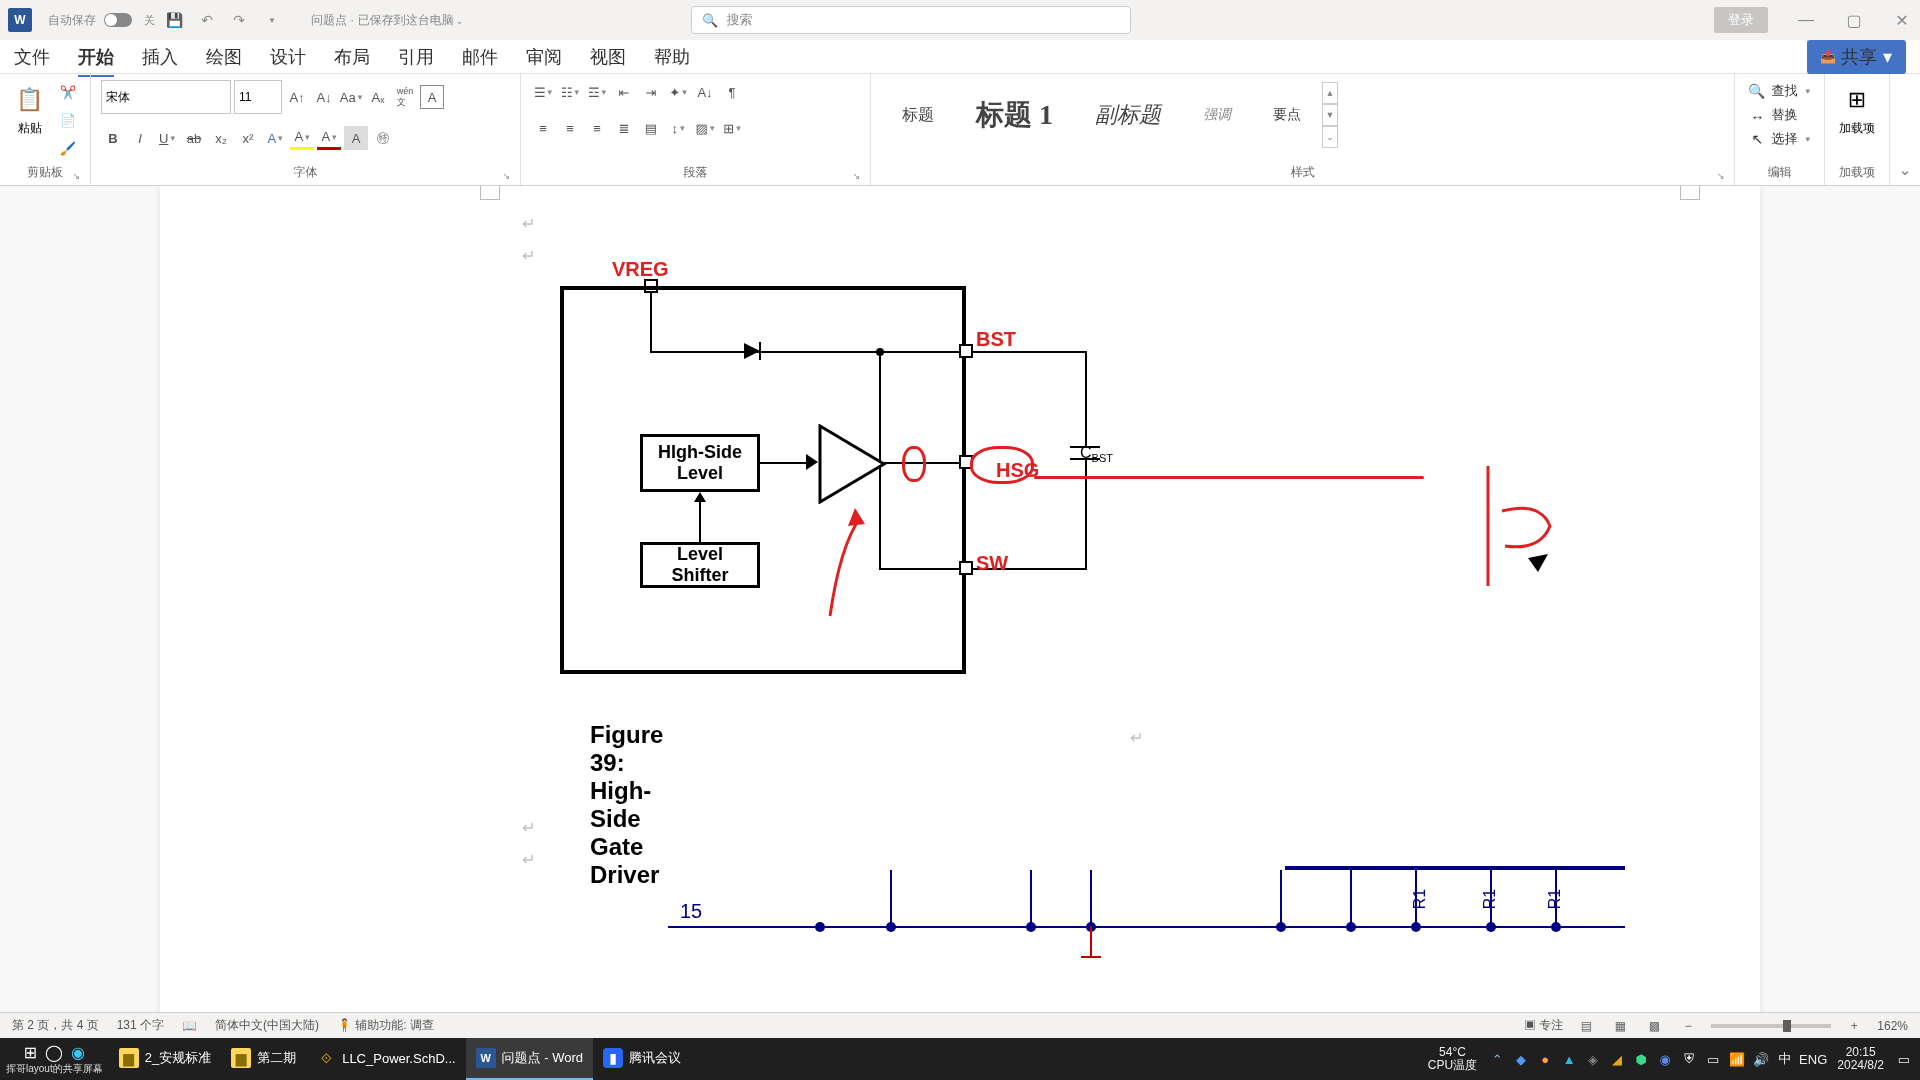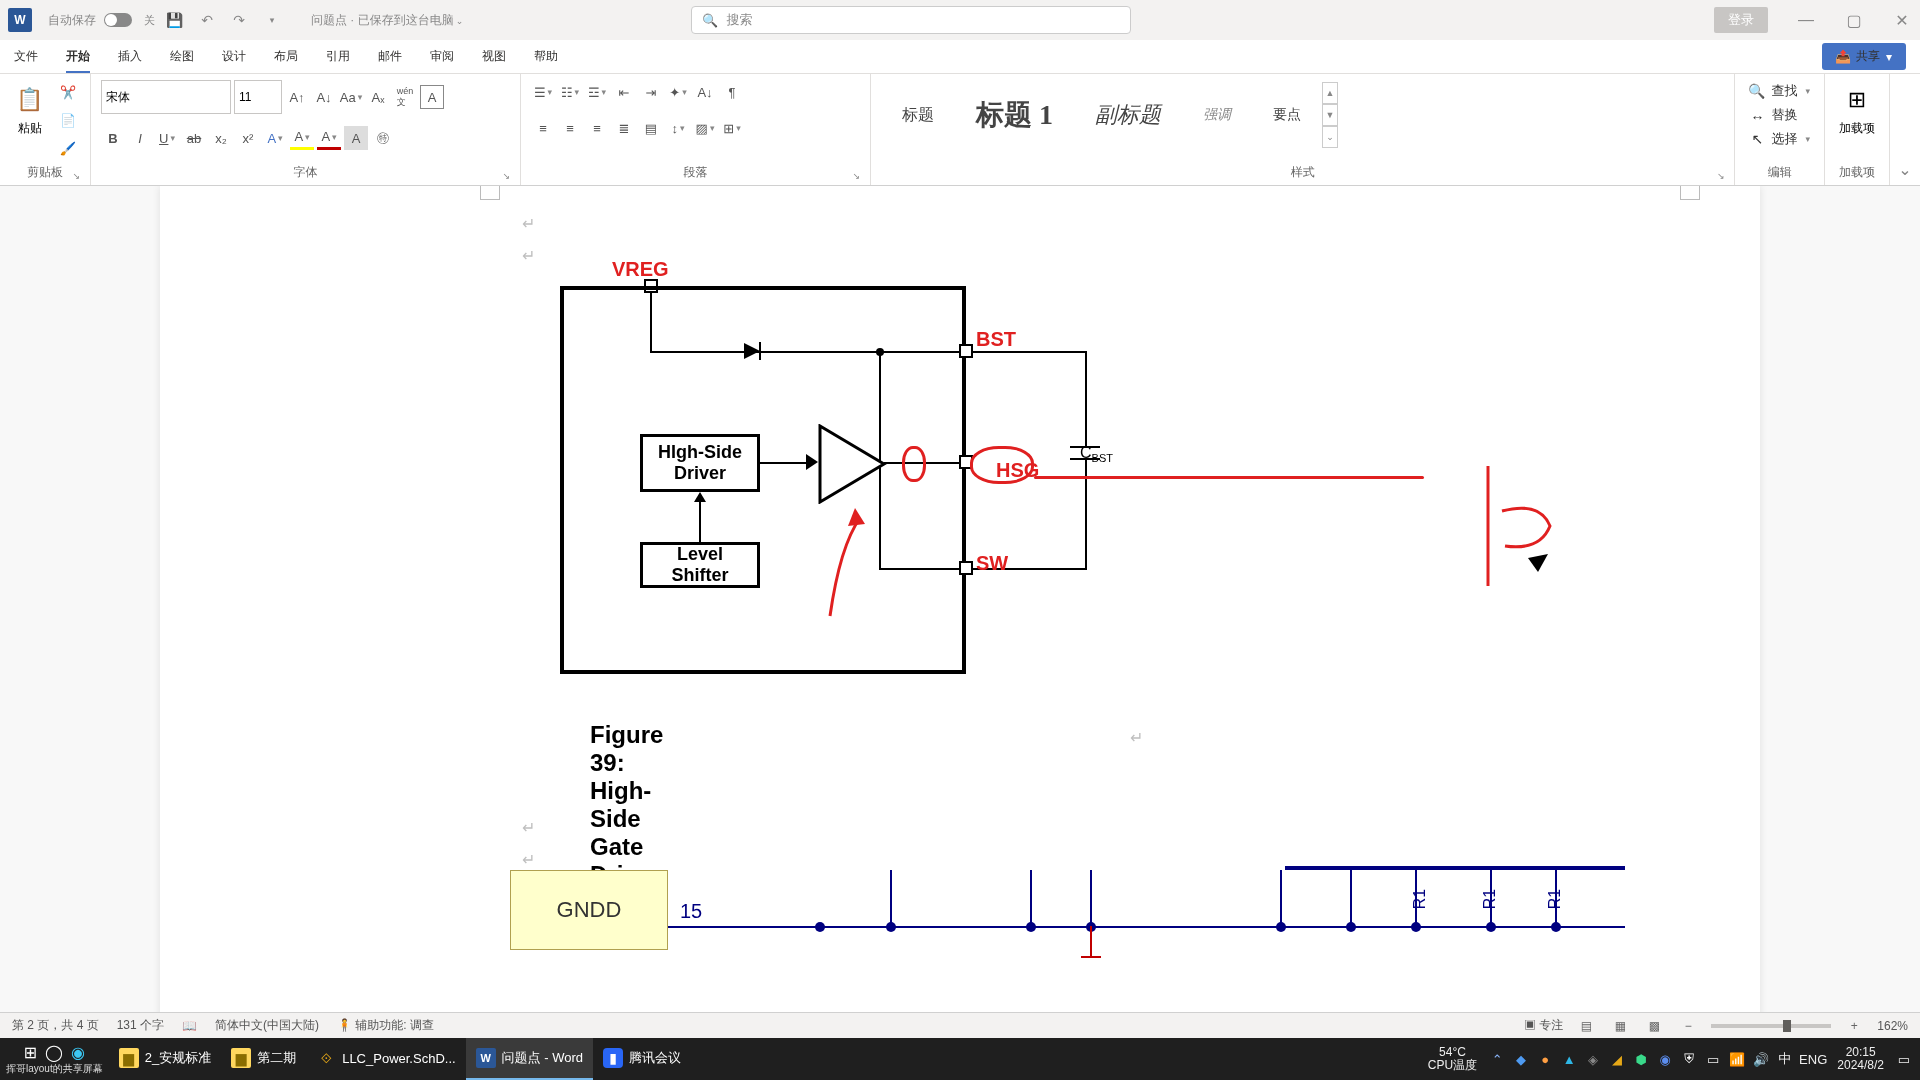--- a/index.html
+++ b/index.html
@@ -14,21 +14,21 @@
 .toggle-off { font-size: 11px; color: #888; margin-left: 4px; }
 .qat-btn { width: 24px; height: 24px; display: flex; align-items: center; justify-content: center; color: #888; font-size: 14px; }
 .doc-name { font-size: 12px; color: #888; margin-left: 20px; }
 .search-box { width: 440px; height: 28px; border: 1px solid #ccc; border-radius: 4px; margin-left: 220px; display: flex; align-items: center; padding: 0 10px; gap: 8px; color: #888; font-size: 13px; background: #fff; }
 .title-right { margin-left: auto; display: flex; align-items: center; gap: 28px; }
 .login-btn { background: #c8c6c4; color: #fff; padding: 4px 14px; font-size: 13px; border-radius: 2px; }
 .win-btn { width: 20px; height: 20px; display: flex; align-items: center; justify-content: center; color: #888; }
 
 
 .menu-tabs { height: 34px; background: #fff; display: flex; align-items: center; padding: 0 14px; gap: 28px; border-bottom: 1px solid #e1dfdd; }
-.menu-tabs span { font-size: 12px; color: #323130; cursor: pointer; }
+.menu-tabs span { font-size: 18px; color: #323130; cursor: pointer; }
 .menu-tabs .active { font-weight: bold; border-bottom: 2px solid #4472c4; padding-bottom: 6px; margin-bottom: -8px; }
 .share-btn { margin-left: auto; background: #4472c4; color: #fff; padding: 5px 14px; font-size: 13px; border-radius: 3px; display: flex; align-items: center; gap: 4px; }
 
 
 .ribbon { height: 112px; background: #fff; display: flex; border-bottom: 1px solid #d0d0d0; }
 .ribbon-group { border-right: 1px solid #e1dfdd; padding: 6px 10px 2px; display: flex; flex-direction: column; }
 .ribbon-group .group-body { flex: 1; display: flex; align-items: flex-start; gap: 6px; }
 .ribbon-group .group-label { text-align: center; font-size: 12px; color: #666; padding: 2px 0; position: relative; }
 .ribbon-group .group-label .dialog-launcher { position: absolute; right: 0; bottom: 2px; font-size: 9px; color: #888; }
 .big-btn { display: flex; flex-direction: column; align-items: center; gap: 4px; padding: 4px; font-size: 12px; }
@@ -315,21 +315,21 @@
       <div class="vline" style="left:525px;top:65px;height:95px"></div>
 
       <div class="hline" style="left:510px;top:160px;width:30px"></div>
       <div class="hline" style="left:510px;top:172px;width:30px"></div>
       <span class="cbst-label"><span>C</span><sub>BST</sub></span>
       <div class="vline" style="left:525px;top:172px;height:110px"></div>
       <div class="hline" style="left:413px;top:282px;width:114px"></div>
 
       <div class="driver-box" style="left:80px;top:148px;width:120px;height:58px">
           <span style="white-space:pre-line">HIgh-Side
-Driver</span>
+Level</span>
         </div>
 
       <svg style="position:absolute;left:133px;top:206px" width="14" height="50">
           <line x1="7" y1="50" x2="7" y2="6" stroke="#000" stroke-width="2"></line>
           <polygon points="1,10 13,10 7,0" fill="#000"></polygon>
         </svg>
       <div class="driver-box" style="left:80px;top:256px;width:120px;height:46px">
           <span style="white-space:pre-line">Level
 Shifter</span>
         </div>
@@ -370,21 +370,20 @@
     <svg class="anno" style="left:1320px;top:280px" width="90" height="130">
       <line x1="8" y1="0" x2="8" y2="120" stroke="#e02020" stroke-width="3"></line>
       <path d="M 22 45 Q 60 35 70 60 Q 60 85 25 80" stroke="#e02020" stroke-width="3" fill="none"></path>
       <polygon points="48,92 68,88 58,106" fill="#000"></polygon>
     </svg>
 
     <span class="para-mark" style="left:362px;top:632px">↵</span>
     <span class="para-mark" style="left:362px;top:664px">↵</span>
 
     <div class="schem-strip">
-      <div class="gndd-box">GNDD</div>
       <div class="strip-hline"></div>
       <div style="position:absolute;left:158px;right:0;top:0;height:2px;background:transparent"></div>
       <span class="strip-num">15</span>
 
       <div class="stub-v" style="left:380px"></div>
       <div class="stub-v" style="left:520px"></div>
       <div class="stub-v" style="left:580px"></div>
       <div class="stub-v" style="left:770px"></div>
       <div class="stub-v" style="left:840px"></div>
       <div class="stub-v" style="left:905px"></div>

